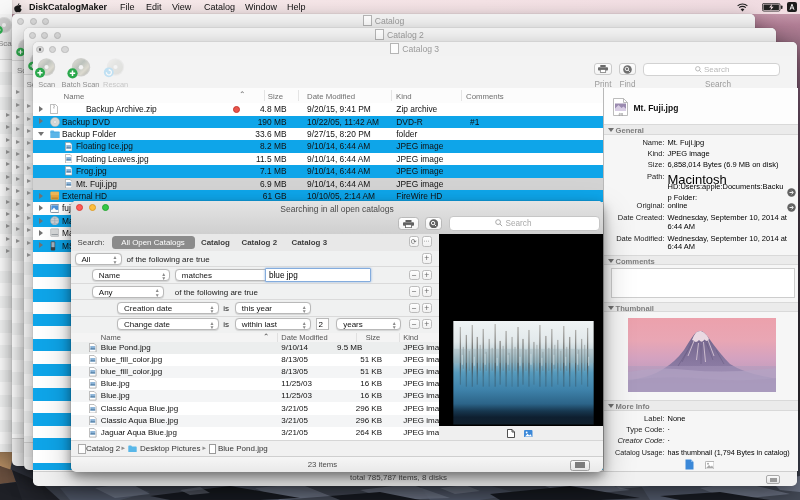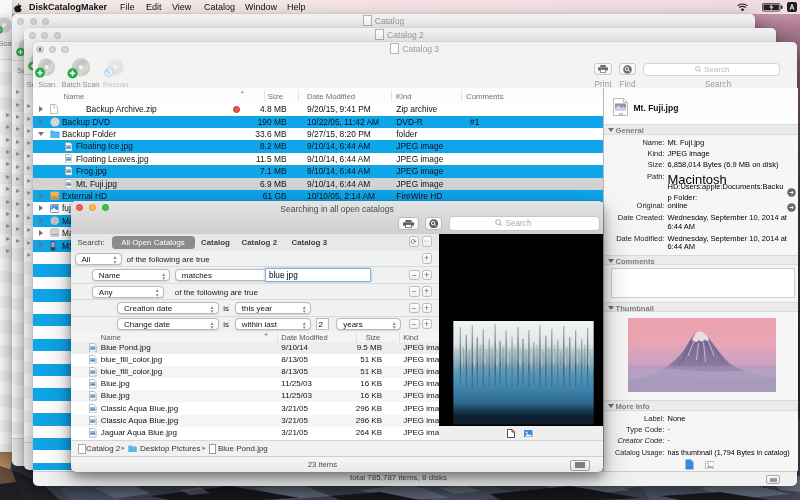--- a/index.html
+++ b/index.html
@@ -668,21 +668,21 @@
 
   <div class="abs" id="results" style="left:0;top:140.5px;width:368px;height:98.5px;background:#fff;overflow:hidden;">
       <div class="abs" style="left:0;top:0px;width:368px;height:12.2px;background:#eceeee;font-size:8px;color:#111;line-height:12.2px;">
         <div class="abs" style="left:18px;top:1.2px;"><svg width="7.5" height="9.5" viewBox="0 0 7.5 9.5">
             <path d="M0.4 0.4h4.6l2.1 2.1v6.6h-6.7z" fill="#fff" stroke="#9a9a9a" stroke-width="0.7"></path>
             <rect x="1.3" y="3" width="4.9" height="3.6" fill="#8fb6d9"></rect>
             <path d="M1.3 5.8 L2.8 4.4 L4 5.5 L5 4.7 L6.2 5.8 L6.2 6.6 L1.3 6.6 Z" fill="#5d87ab"></path>
           </svg></div>
         <div class="abs nowrap" style="left:29.8px;">Blue Pond.jpg</div>
         <div class="abs nowrap" style="left:210.3px;">9/10/14</div>
-        <div class="abs nowrap" style="left:266px;width:45px;text-align:right;">9.5 MB</div>
+        <div class="abs nowrap" style="left:266px;width:45px;text-align:left;">9.5 MB</div>
         <div class="abs nowrap" style="left:332.2px;">JPEG imag</div>
       </div>
       <div class="abs" style="left:0;top:12.2px;width:368px;height:12.2px;background:#fff;font-size:8px;color:#111;line-height:12.2px;">
         <div class="abs" style="left:18px;top:1.2px;"><svg width="7.5" height="9.5" viewBox="0 0 7.5 9.5">
             <path d="M0.4 0.4h4.6l2.1 2.1v6.6h-6.7z" fill="#fff" stroke="#9a9a9a" stroke-width="0.7"></path>
             <rect x="1.3" y="3" width="4.9" height="3.6" fill="#8fb6d9"></rect>
             <path d="M1.3 5.8 L2.8 4.4 L4 5.5 L5 4.7 L6.2 5.8 L6.2 6.6 L1.3 6.6 Z" fill="#5d87ab"></path>
           </svg></div>
         <div class="abs nowrap" style="left:29.8px;">blue_fill_color.jpg</div>
         <div class="abs nowrap" style="left:210.3px;">8/13/05</div>

